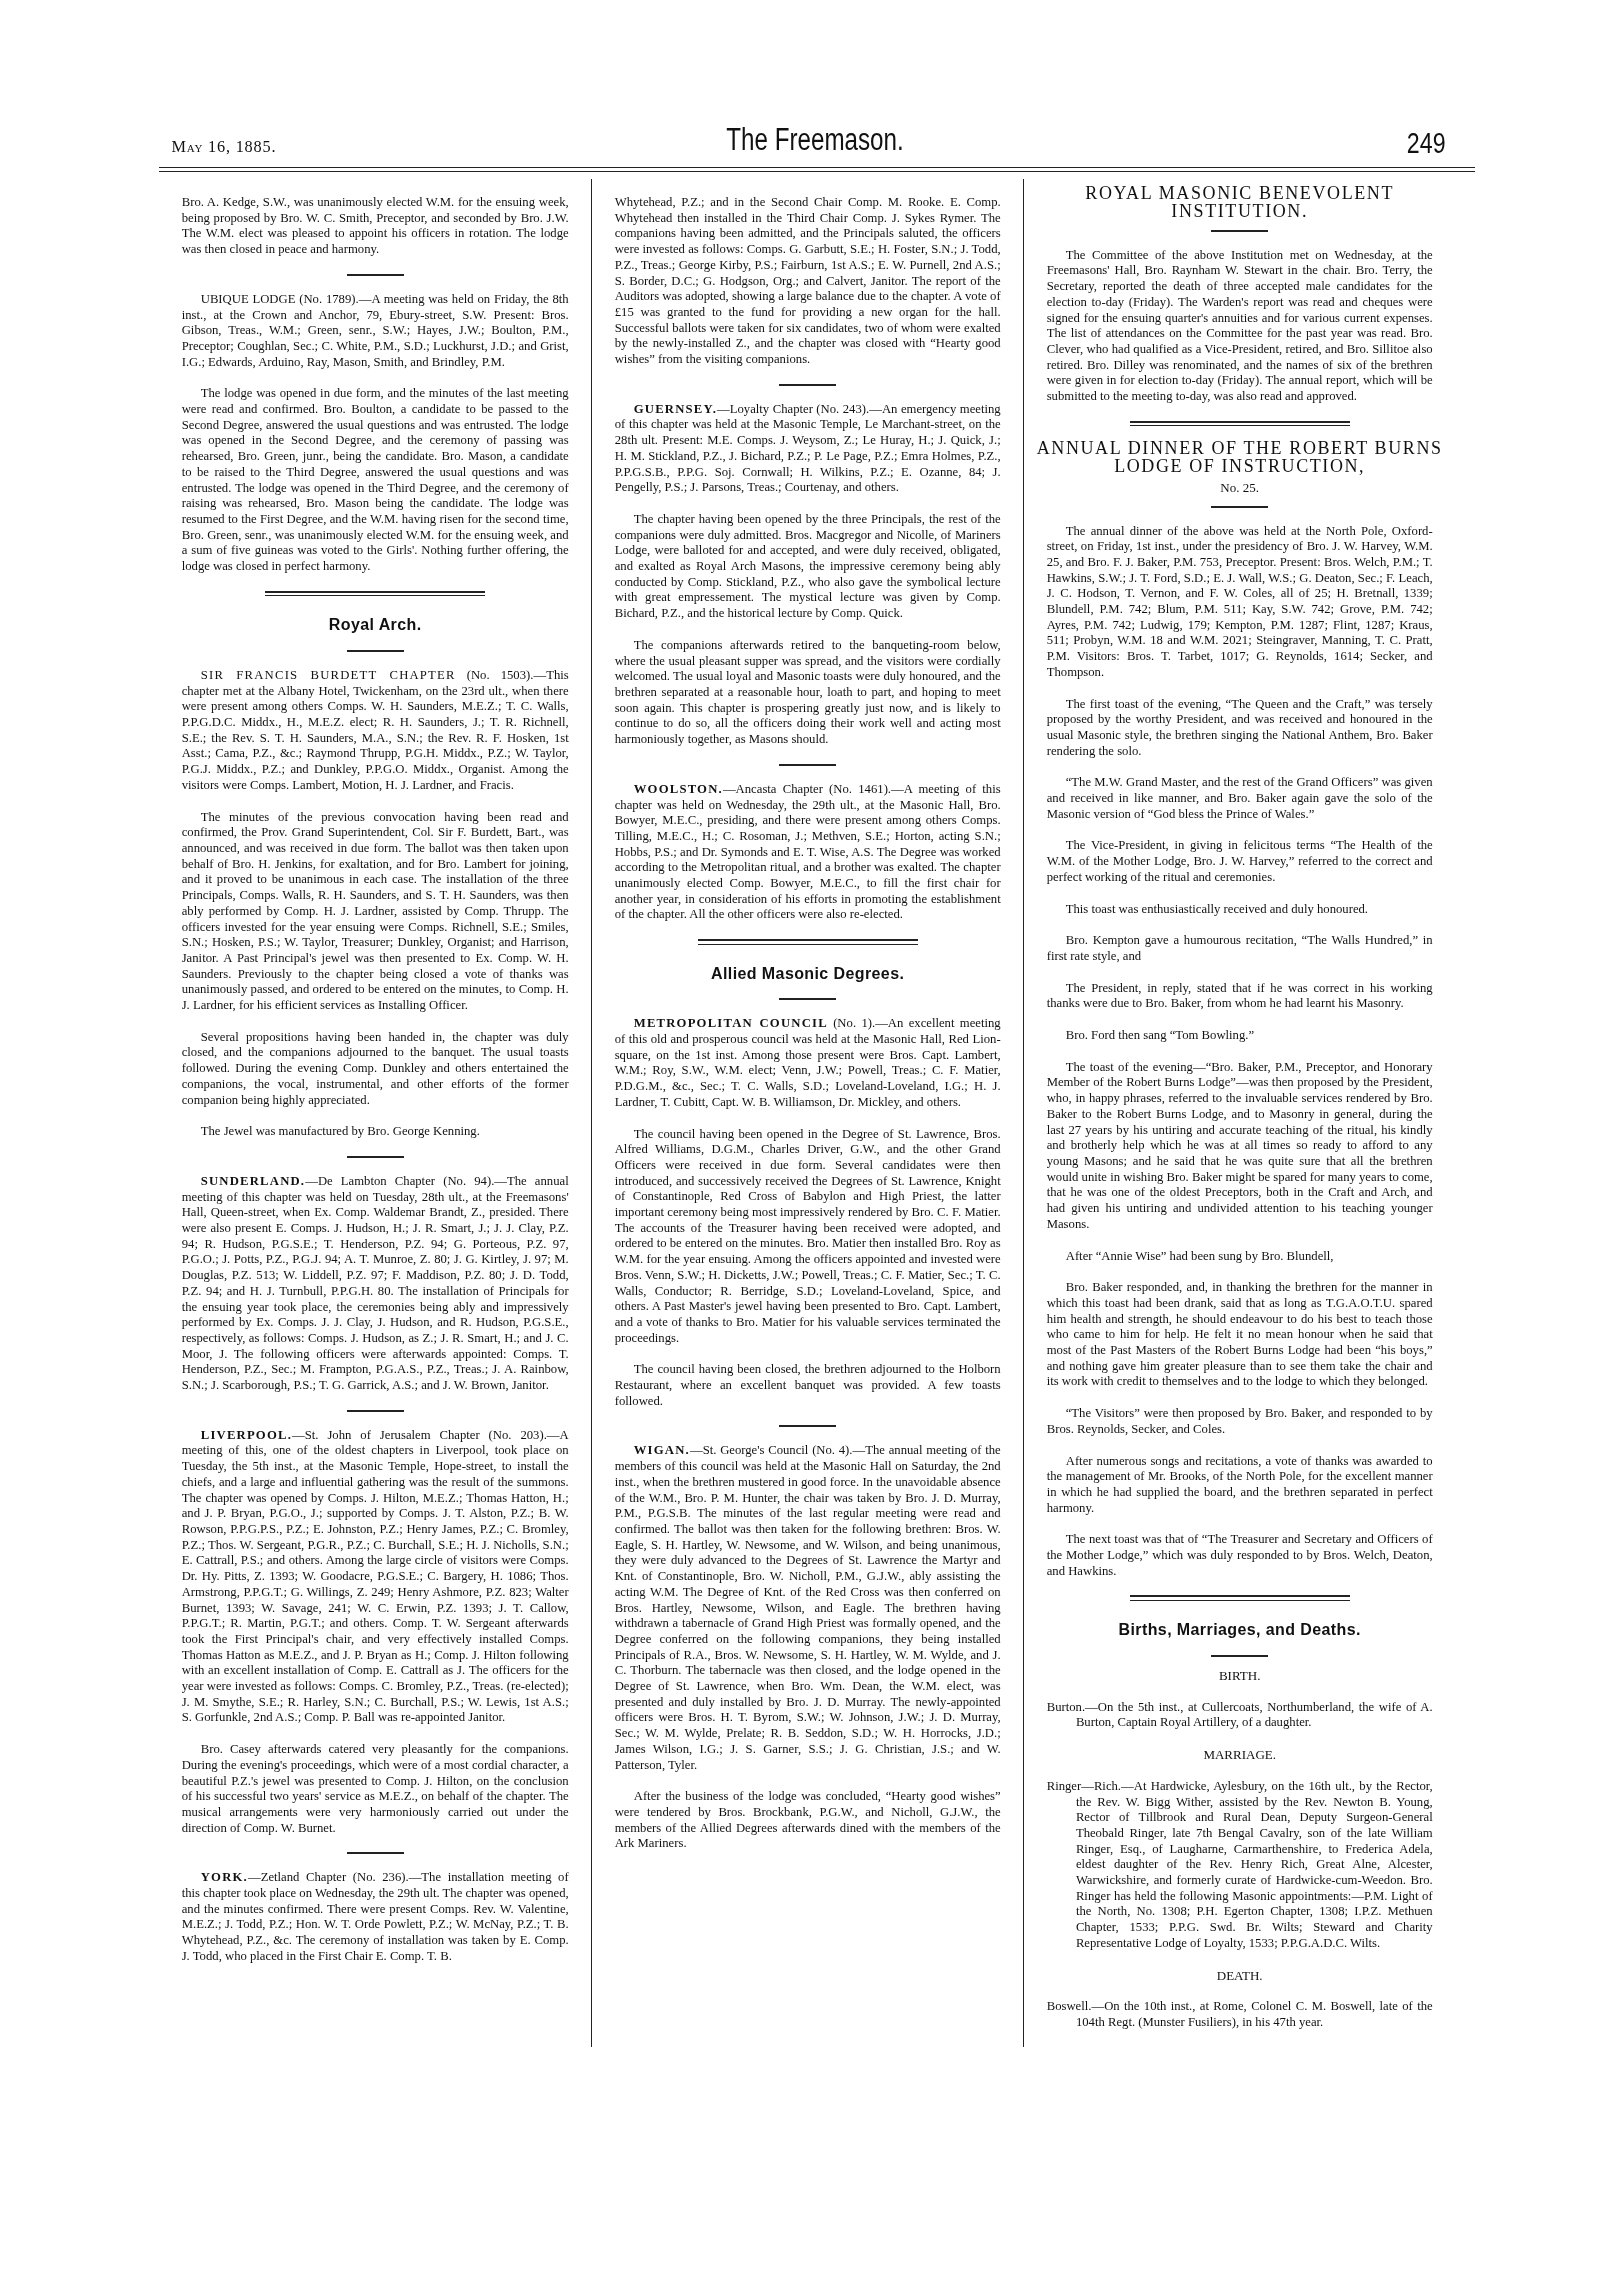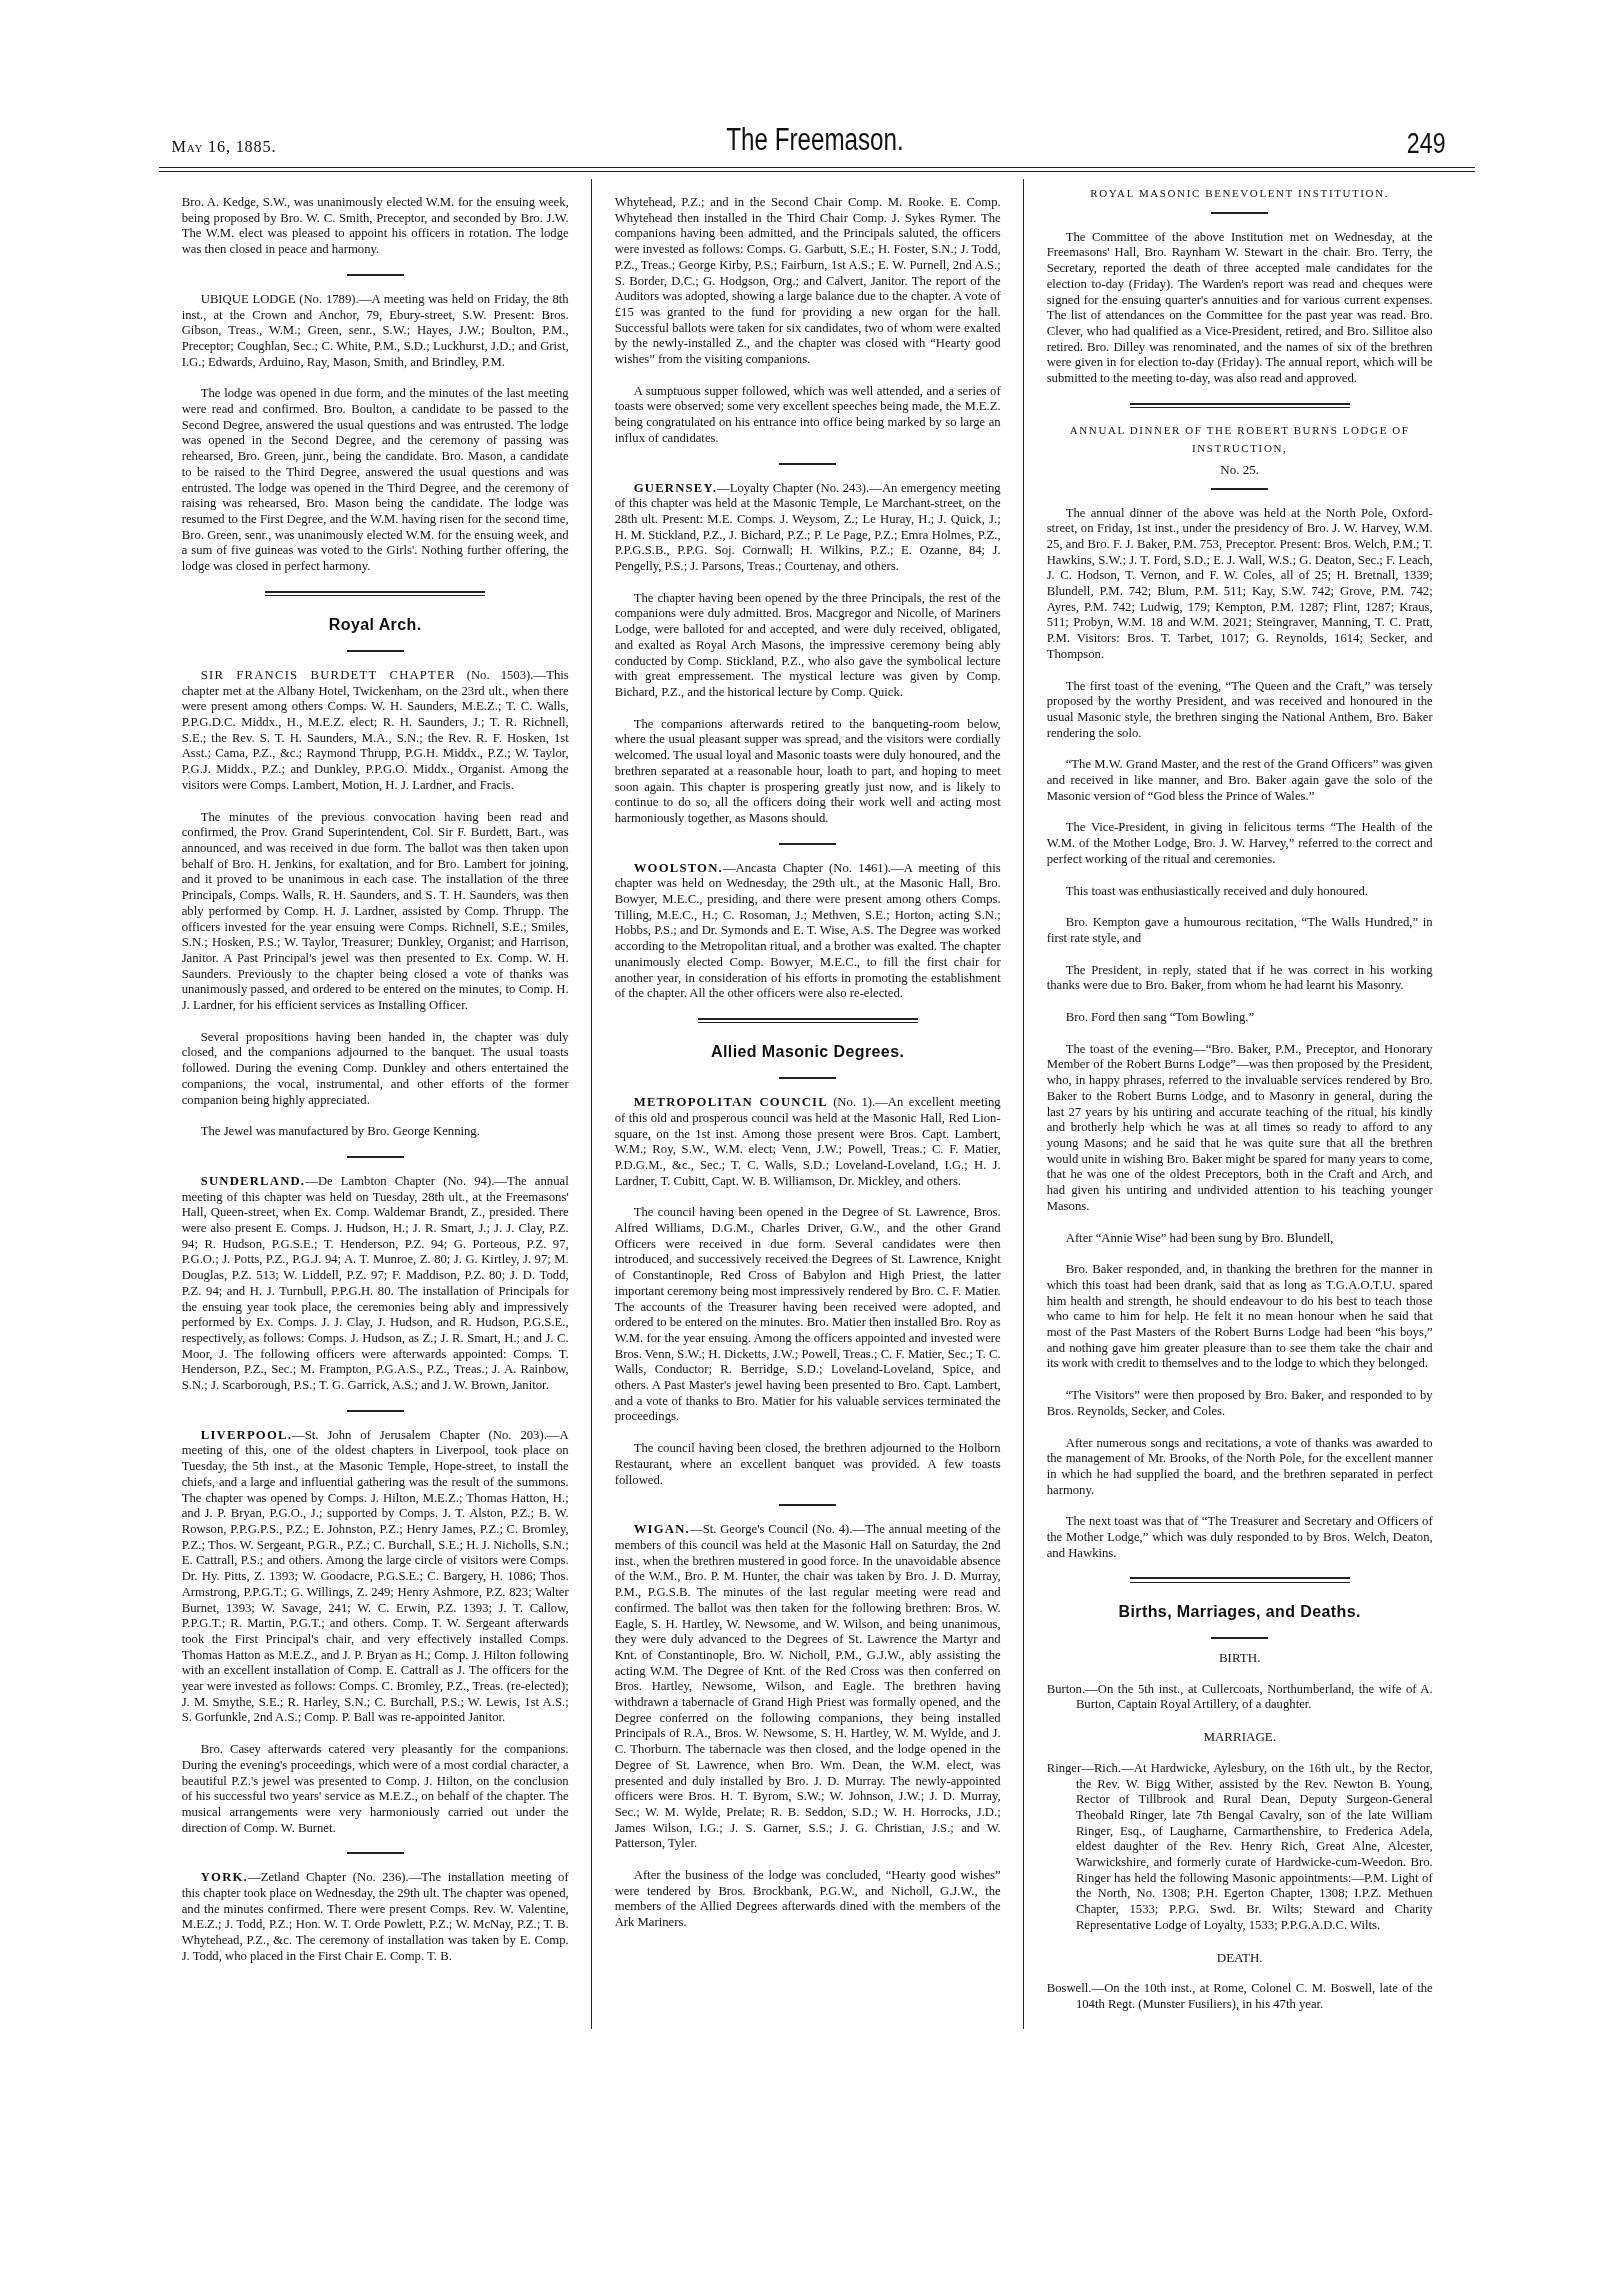--- a/index.html
+++ b/index.html
@@ -11,21 +11,21 @@
   .mast-page { position: absolute; right: 33px; top: 4.9px; font-size: 29px; font-family: "Liberation Sans", sans-serif; transform: scaleX(0.8); }
   .mast-rule { position: absolute; left: 12.2px; right: 8.1px; top: 45px; height: 3.3px; border-top: 1.6px solid #222; border-bottom: 0.8px solid #222; }
   .cols { position: absolute; top: 57px; left: 12.2px; width: 1324px; display: flex; }
   .col { width: 432px; padding: 0 6.5px; box-sizing: border-box; font-size: 12.7px; line-height: 15.7px; text-align: justify; }
   .col + .col { border-left: 1.2px solid #222; }
   .col p { margin: 16px; text-indent: 1.5em; }
   .col p.noind { text-indent: 0; }
   .rule-short { width: 57px; height: 0; border-top: 2.4px solid #222; margin: 9.8px auto 11.4px; }
   .rule-double { width: 220px; margin: 9.8px auto 13px; border-top: 2.4px solid #222; border-bottom: 0.8px solid #222; height: 2.4px; }
   .gothic { text-align: center; font-family: Liberation Sans, sans-serif; font-weight: bold; font-size: 16px; line-height: 31px; margin: 4.9px 0 1.6px; letter-spacing: 0.4px; }
-  .caps-head { text-align: center; font-size: 11px; letter-spacing: 1.6px; line-height: 18px; margin: 4.9px 0; }
+  .caps-head { text-align: center; font-size: 18px; letter-spacing: 1.6px; line-height: 18px; margin: 4.9px 0; }
   .lead { letter-spacing: 1.2px; }
   .sub-head { text-align: center; font-size: 13px; margin: 4.9px 0 1.6px; }
   .entry { padding-left: 2.3em; text-indent: -2.3em !important; }
 </style>
 </head>
 <body>
 
 <div class="page">
   <div class="masthead">
     <div class="mast-date">May 16, 1885.</div>
@@ -52,21 +52,20 @@
       <p><b class="lead">SUNDERLAND.</b><span>—De Lambton Chapter (No. 94).—The annual meeting of this chapter was held on Tuesday, 28th ult., at the Freemasons' Hall, Queen-street, when Ex. Comp. Waldemar Brandt, Z., presided. There were also present E. Comps. J. Hudson, H.; J. R. Smart, J.; J. J. Clay, P.Z. 94; R. Hudson, P.G.S.E.; T. Henderson, P.Z. 94; G. Porteous, P.Z. 97, P.G.O.; J. Potts, P.Z., P.G.J. 94; A. T. Munroe, Z. 80; J. G. Kirtley, J. 97; M. Douglas, P.Z. 513; W. Liddell, P.Z. 97; F. Maddison, P.Z. 80; J. D. Todd, P.Z. 94; and H. J. Turnbull, P.P.G.H. 80. The installation of Principals for the ensuing year took place, the ceremonies being ably and impressively performed by Ex. Comps. J. J. Clay, J. Hudson, and R. Hudson, P.G.S.E., respectively, as follows: Comps. J. Hudson, as Z.; J. R. Smart, H.; and J. C. Moor, J. The following officers were afterwards appointed: Comps. T. Henderson, P.Z., Sec.; M. Frampton, P.G.A.S., P.Z., Treas.; J. A. Rainbow, S.N.; J. Scarborough, P.S.; T. G. Garrick, A.S.; and J. W. Brown, Janitor.</span></p>
       <div class="rule-short"></div>
       <p><b class="lead">LIVERPOOL.</b><span>—St. John of Jerusalem Chapter (No. 203).—A meeting of this, one of the oldest chapters in Liverpool, took place on Tuesday, the 5th inst., at the Masonic Temple, Hope-street, to install the chiefs, and a large and influential gathering was the result of the summons. The chapter was opened by Comps. J. Hilton, M.E.Z.; Thomas Hatton, H.; and J. P. Bryan, P.G.O., J.; supported by Comps. J. T. Alston, P.Z.; B. W. Rowson, P.P.G.P.S., P.Z.; E. Johnston, P.Z.; Henry James, P.Z.; C. Bromley, P.Z.; Thos. W. Sergeant, P.G.R., P.Z.; C. Burchall, S.E.; H. J. Nicholls, S.N.; E. Cattrall, P.S.; and others. Among the large circle of visitors were Comps. Dr. Hy. Pitts, Z. 1393; W. Goodacre, P.G.S.E.; C. Bargery, H. 1086; Thos. Armstrong, P.P.G.T.; G. Willings, Z. 249; Henry Ashmore, P.Z. 823; Walter Burnet, 1393; W. Savage, 241; W. C. Erwin, P.Z. 1393; J. T. Callow, P.P.G.T.; R. Martin, P.G.T.; and others. Comp. T. W. Sergeant afterwards took the First Principal's chair, and very effectively installed Comps. Thomas Hatton as M.E.Z., and J. P. Bryan as H.; Comp. J. Hilton following with an excellent installation of Comp. E. Cattrall as J. The officers for the year were invested as follows: Comps. C. Bromley, P.Z., Treas. (re-elected); J. M. Smythe, S.E.; R. Harley, S.N.; C. Burchall, P.S.; W. Lewis, 1st A.S.; S. Gorfunkle, 2nd A.S.; Comp. P. Ball was re-appointed Janitor.</span></p>
       <p>Bro. Casey afterwards catered very pleasantly for the companions. During the evening's proceedings, which were of a most cordial character, a beautiful P.Z.'s jewel was presented to Comp. J. Hilton, on the conclusion of his successful two years' service as M.E.Z., on behalf of the chapter. The musical arrangements were very harmoniously carried out under the direction of Comp. W. Burnet.</p>
       <div class="rule-short"></div>
       <p><b class="lead">YORK.</b><span>—Zetland Chapter (No. 236).—The installation meeting of this chapter took place on Wednesday, the 29th ult. The chapter was opened, and the minutes confirmed. There were present Comps. Rev. W. Valentine, M.E.Z.; J. Todd, P.Z.; Hon. W. T. Orde Powlett, P.Z.; W. McNay, P.Z.; T. B. Whytehead, P.Z., &amp;c. The ceremony of installation was taken by E. Comp. J. Todd, who placed in the First Chair E. Comp. T. B.</span></p>
     </div>
 
     <div class="col">
       <p class="noind">Whytehead, P.Z.; and in the Second Chair Comp. M. Rooke. E. Comp. Whytehead then installed in the Third Chair Comp. J. Sykes Rymer. The companions having been admitted, and the Principals saluted, the officers were invested as follows: Comps. G. Garbutt, S.E.; H. Foster, S.N.; J. Todd, P.Z., Treas.; George Kirby, P.S.; Fairburn, 1st A.S.; E. W. Purnell, 2nd A.S.; S. Border, D.C.; G. Hodgson, Org.; and Calvert, Janitor. The report of the Auditors was adopted, showing a large balance due to the chapter. A vote of £15 was granted to the fund for providing a new organ for the hall. Successful ballots were taken for six candidates, two of whom were exalted by the newly-installed Z., and the chapter was closed with “Hearty good wishes” from the visiting companions.</p>
-      <p>A sumptuous supper followed, which was well attended, and a series of toasts were observed; some very excellent speeches being made, the M.E.Z. being congratulated on his entrance into office being marked by so large an influx of candidates.</p>
       <div class="rule-short"></div>
       <p><b class="lead">GUERNSEY.</b><span>—Loyalty Chapter (No. 243).—An emergency meeting of this chapter was held at the Masonic Temple, Le Marchant-street, on the 28th ult. Present: M.E. Comps. J. Weysom, Z.; Le Huray, H.; J. Quick, J.; H. M. Stickland, P.Z., J. Bichard, P.Z.; P. Le Page, P.Z.; Emra Holmes, P.Z., P.P.G.S.B., P.P.G. Soj. Cornwall; H. Wilkins, P.Z.; E. Ozanne, 84; J. Pengelly, P.S.; J. Parsons, Treas.; Courtenay, and others.</span></p>
       <p>The chapter having been opened by the three Principals, the rest of the companions were duly admitted. Bros. Macgregor and Nicolle, of Mariners Lodge, were balloted for and accepted, and were duly received, obligated, and exalted as Royal Arch Masons, the impressive ceremony being ably conducted by Comp. Stickland, P.Z., who also gave the symbolical lecture with great empressement. The mystical lecture was given by Comp. Bichard, P.Z., and the historical lecture by Comp. Quick.</p>
       <p>The companions afterwards retired to the banqueting-room below, where the usual pleasant supper was spread, and the visitors were cordially welcomed. The usual loyal and Masonic toasts were duly honoured, and the brethren separated at a reasonable hour, loath to part, and hoping to meet soon again. This chapter is prospering greatly just now, and is likely to continue to do so, all the officers doing their work well and acting most harmoniously together, as Masons should.</p>
       <div class="rule-short"></div>
       <p><b class="lead">WOOLSTON.</b><span>—Ancasta Chapter (No. 1461).—A meeting of this chapter was held on Wednesday, the 29th ult., at the Masonic Hall, Bro. Bowyer, M.E.C., presiding, and there were present among others Comps. Tilling, M.E.C., H.; C. Rosoman, J.; Methven, S.E.; Horton, acting S.N.; Hobbs, P.S.; and Dr. Symonds and E. T. Wise, A.S. The Degree was worked according to the Metropolitan ritual, and a brother was exalted. The chapter unanimously elected Comp. Bowyer, M.E.C., to fill the first chair for another year, in consideration of his efforts in promoting the establishment of the chapter. All the other officers were also re-elected.</span></p>
       <div class="rule-double"></div>
       <div class="gothic">Allied Masonic Degrees.</div>
       <div class="rule-short"></div>
       <p><b class="lead">METROPOLITAN COUNCIL</b><span> (No. 1).—An excellent meeting of this old and prosperous council was held at the Masonic Hall, Red Lion-square, on the 1st inst. Among those present were Bros. Capt. Lambert, W.M.; Roy, S.W., W.M. elect; Venn, J.W.; Powell, Treas.; C. F. Matier, P.D.G.M., &amp;c., Sec.; T. C. Walls, S.D.; Loveland-Loveland, I.G.; H. J. Lardner, T. Cubitt, Capt. W. B. Williamson, Dr. Mickley, and others.</span></p>

